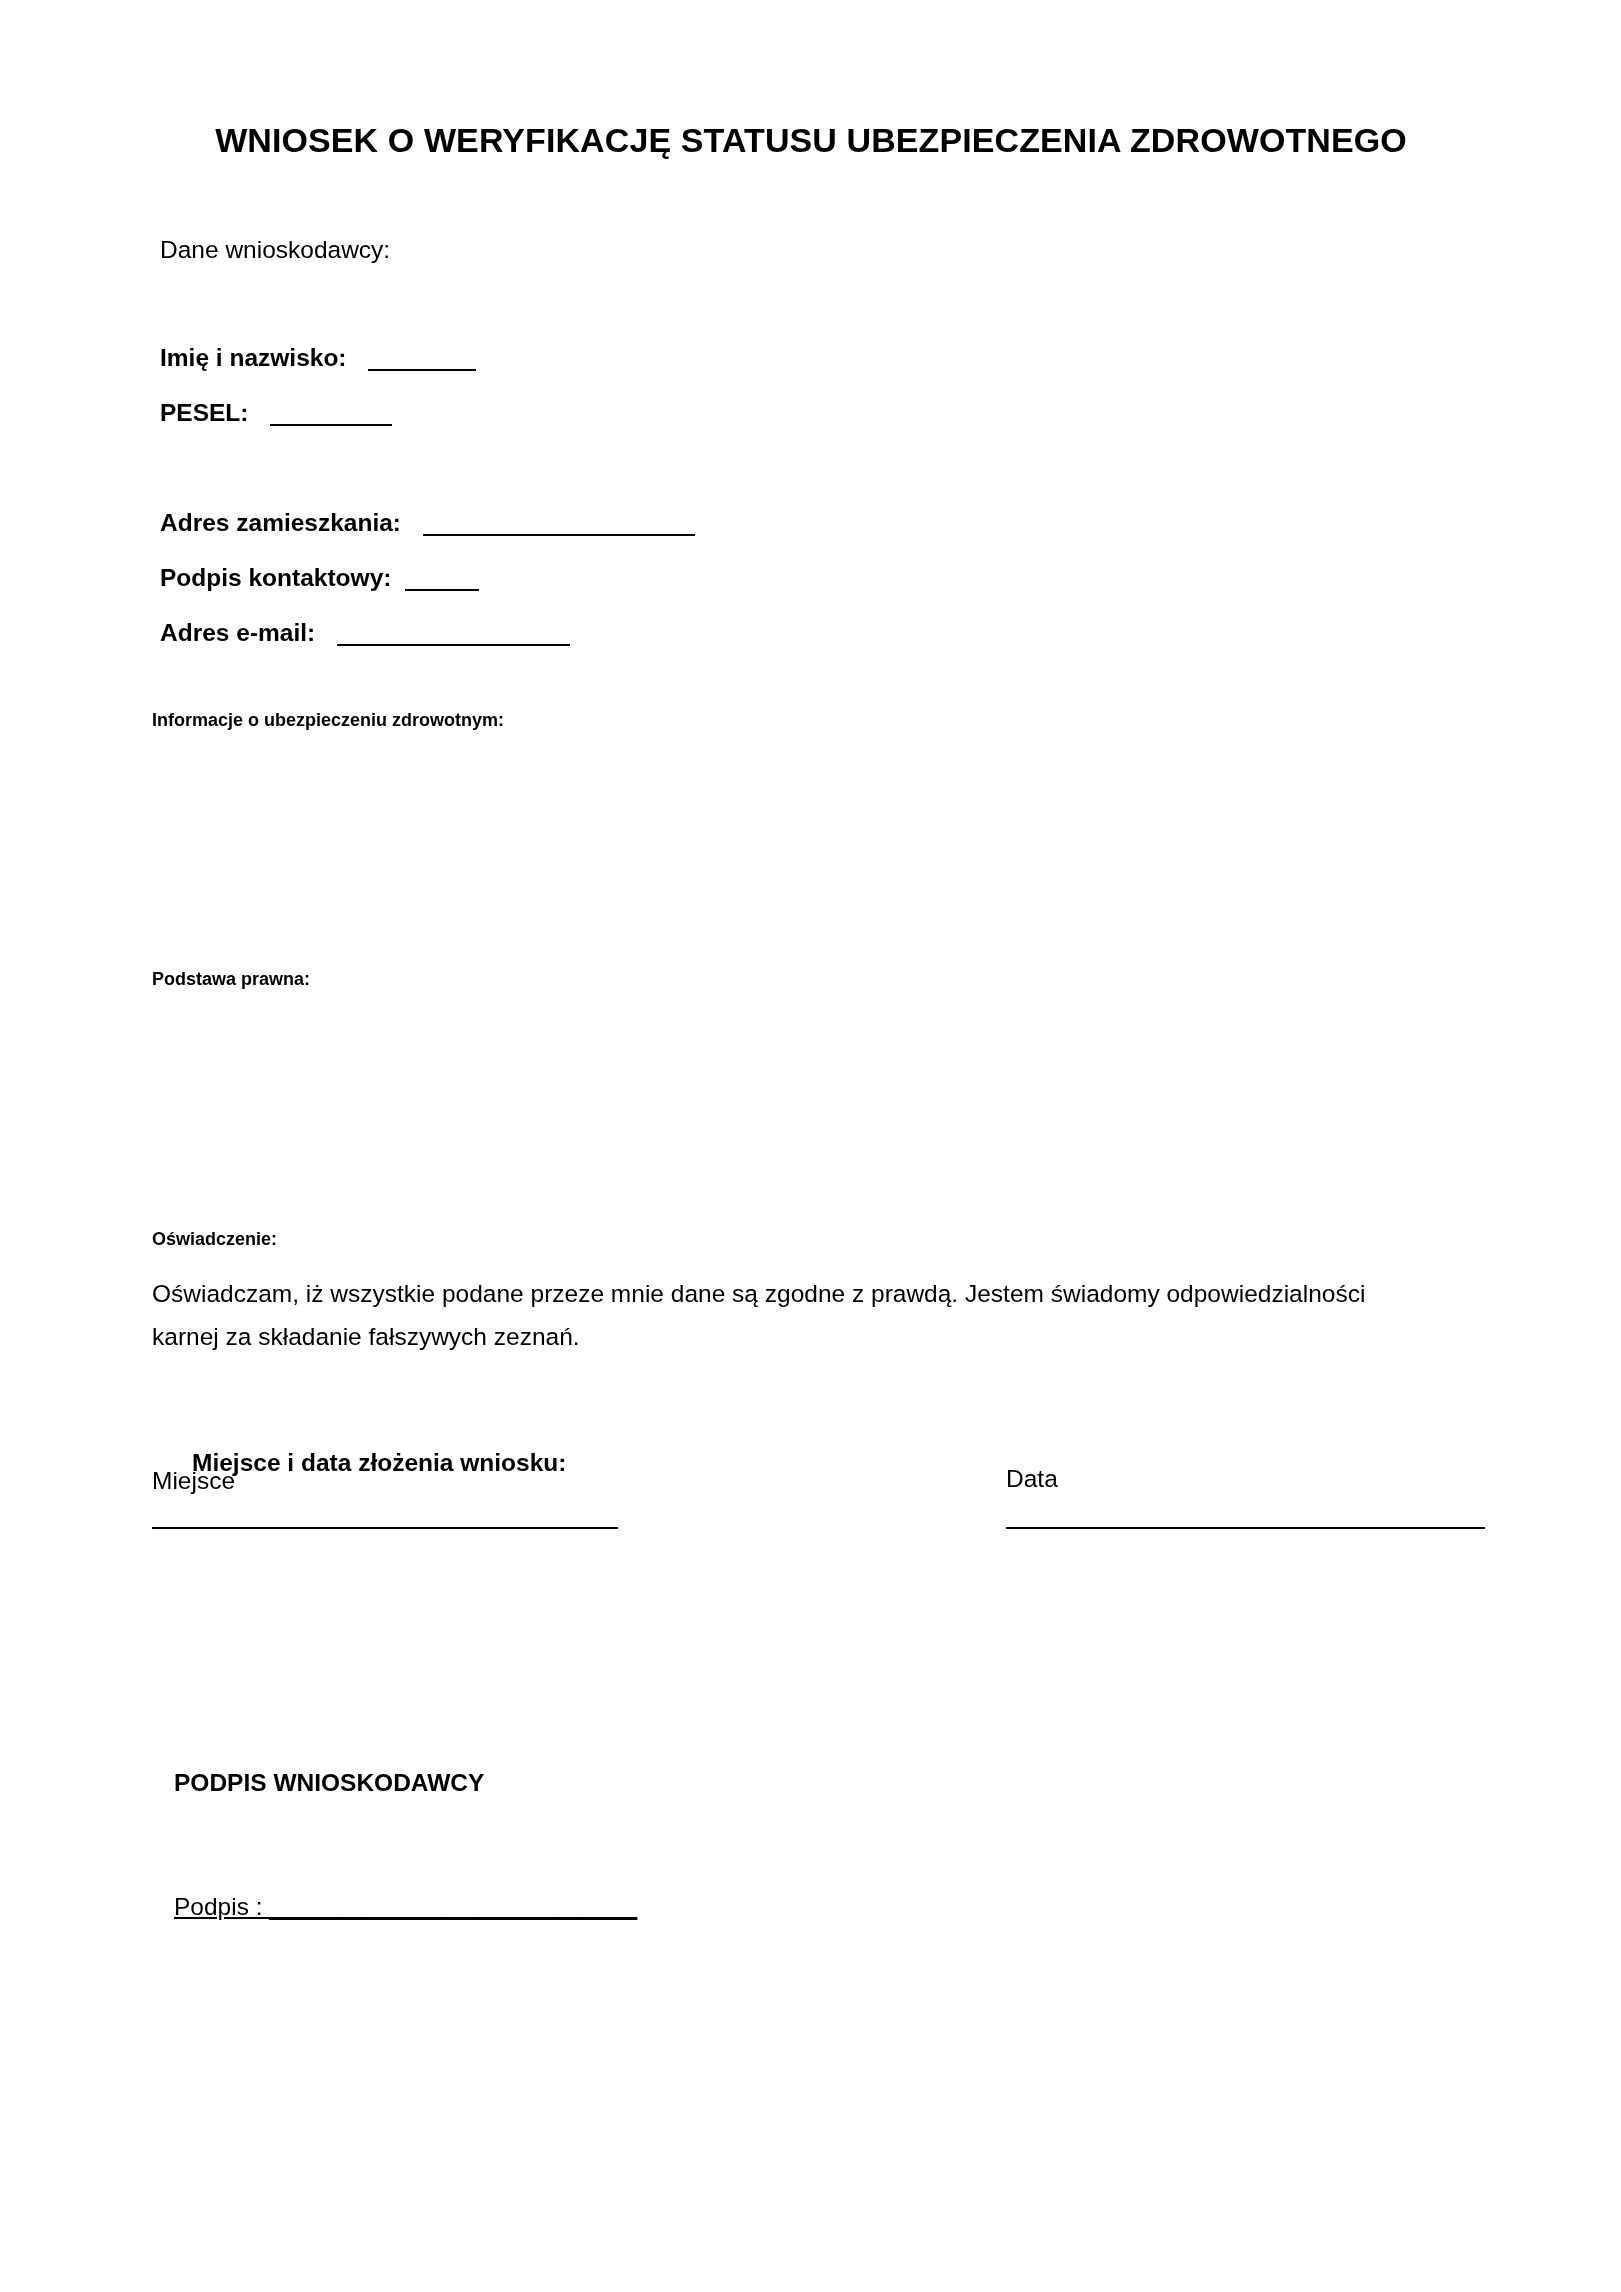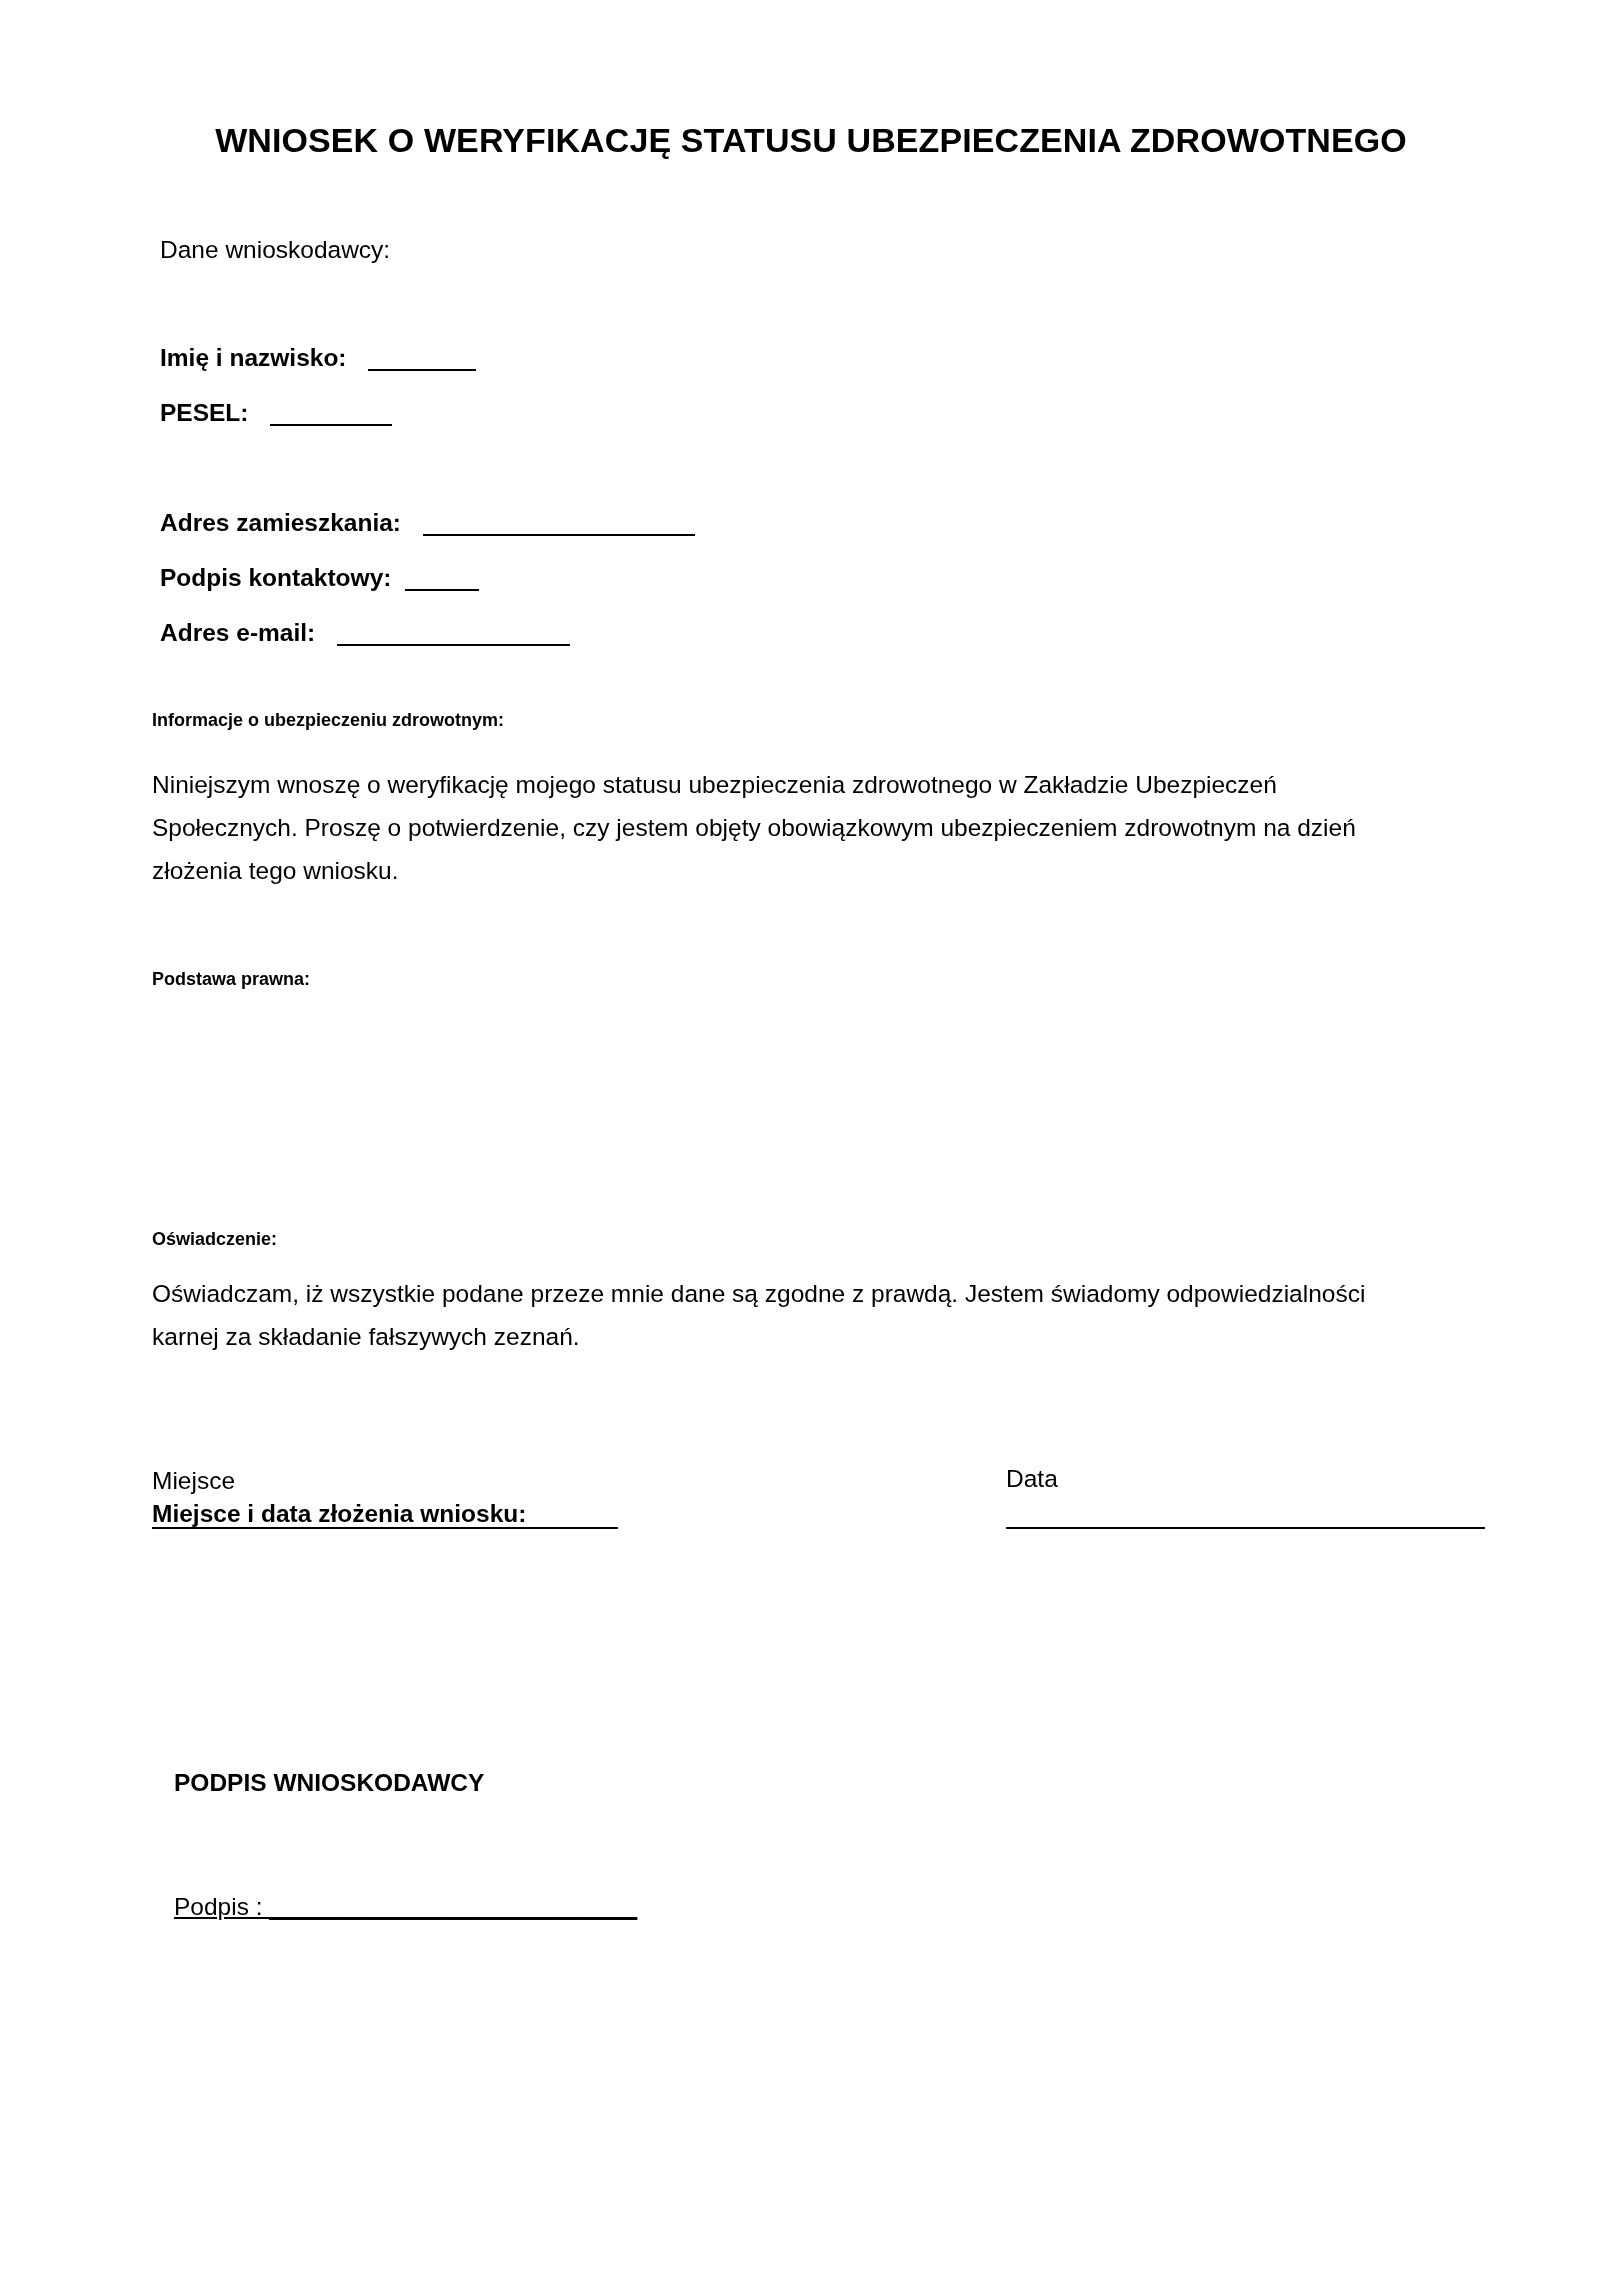--- a/index.html
+++ b/index.html
@@ -143,30 +143,29 @@
   <div class="row bold" style="top:561px;">
     <span>Podpis kontaktowy:</span><span class="gap-sm"></span><span class="rule" style="width:74px;"></span>
   </div>
 
   <div class="row bold" style="top:616px;">
     <span>Adres e-mail:</span><span class="gap-md"></span><span class="rule" style="width:233px;"></span>
   </div>
 
   <div class="heading" style="top:704px;">Informacje o ubezpieczeniu zdrowotnym:</div>
 
-  <div class="para" style="top:763px;">Niniejszym wnoszę o weryfikację mojego statusu ubezpieczenia zdrowotnego w Zakładzie Ubezpieczeń Społecznych. Proszę o potwierdzenie, czy jestem objęty obowiązkowym ubezpieczeniem zdrowotnym na dzień złożenia tego wniosku.</div>
 
   <div class="heading" style="top:963px;">Podstawa prawna:</div>
 
 
   <div class="heading" style="top:1223px;">Oświadczenie:</div>
 
   <div class="para" style="top:1272px;">Oświadczam, iż wszystkie podane przeze mnie dane są zgodne z prawdą. Jestem świadomy odpowiedzialności karnej za składanie fałszywych zeznań.</div>
 
-  <div class="pd-label-bold" style="top:1499px;">Miejsce i data złożenia wniosku:</div>
+  <div class="pd-label-bold" style="top:1448px;margin-left:40px;">Miejsce i data złożenia wniosku:</div>
 
   <div class="pd-label-reg" style="left:152px; top:1466px;">Miejsce</div>
 
   <div class="pd-label-reg" style="left:1006px; top:1464px;">Data</div>
 
   <div class="hline" style="left:152px; top:1527px; width:466px;"></div>
 
   <div class="hline" style="left:1006px; top:1527px; width:479px;"></div>
 
   <div class="sig-heading" style="top:1766px;">PODPIS WNIOSKODAWCY</div>

